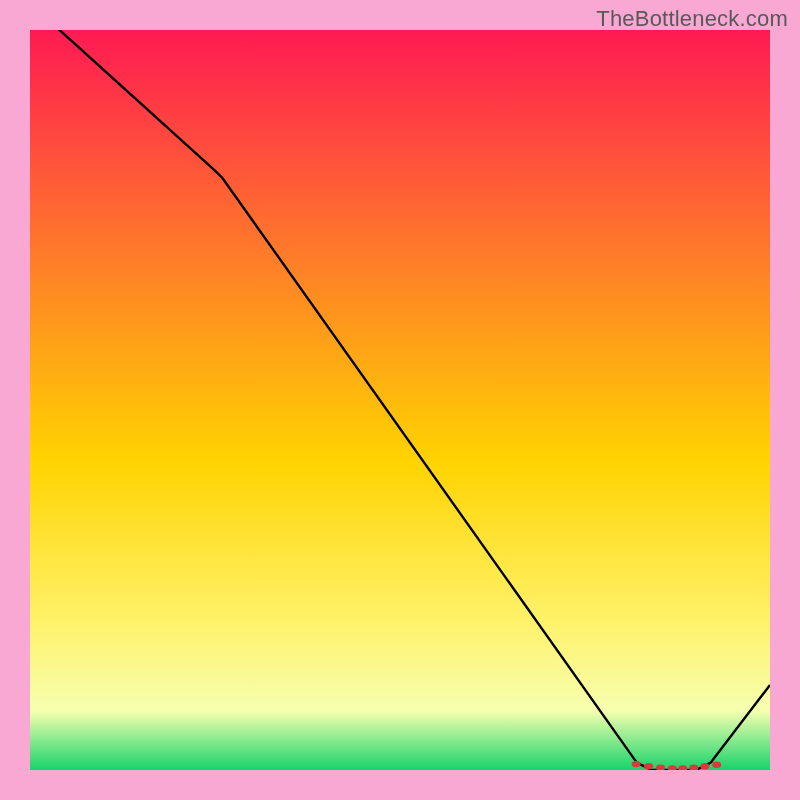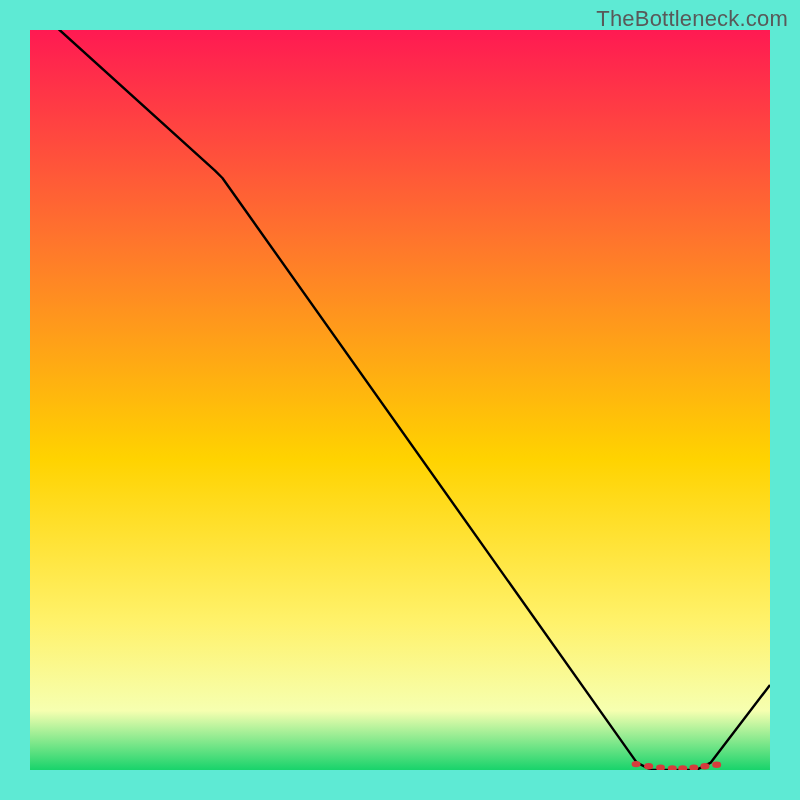--- a/index.html
+++ b/index.html
@@ -8,21 +8,21 @@
     width: 800px;
     height: 800px;
     background: #000;
     overflow: hidden;
     font-family: Arial, Helvetica, sans-serif;
   }
   .stage {
     position: relative;
     width: 800px;
     height: 800px;
-    background: #5eead4;
+    background: #f9a8d4;
   }
   .plot {
     position: absolute;
     left: 30px;
     top: 30px;
     width: 740px;
     height: 740px;
   }
   .gradient-bg {
     position: absolute;

